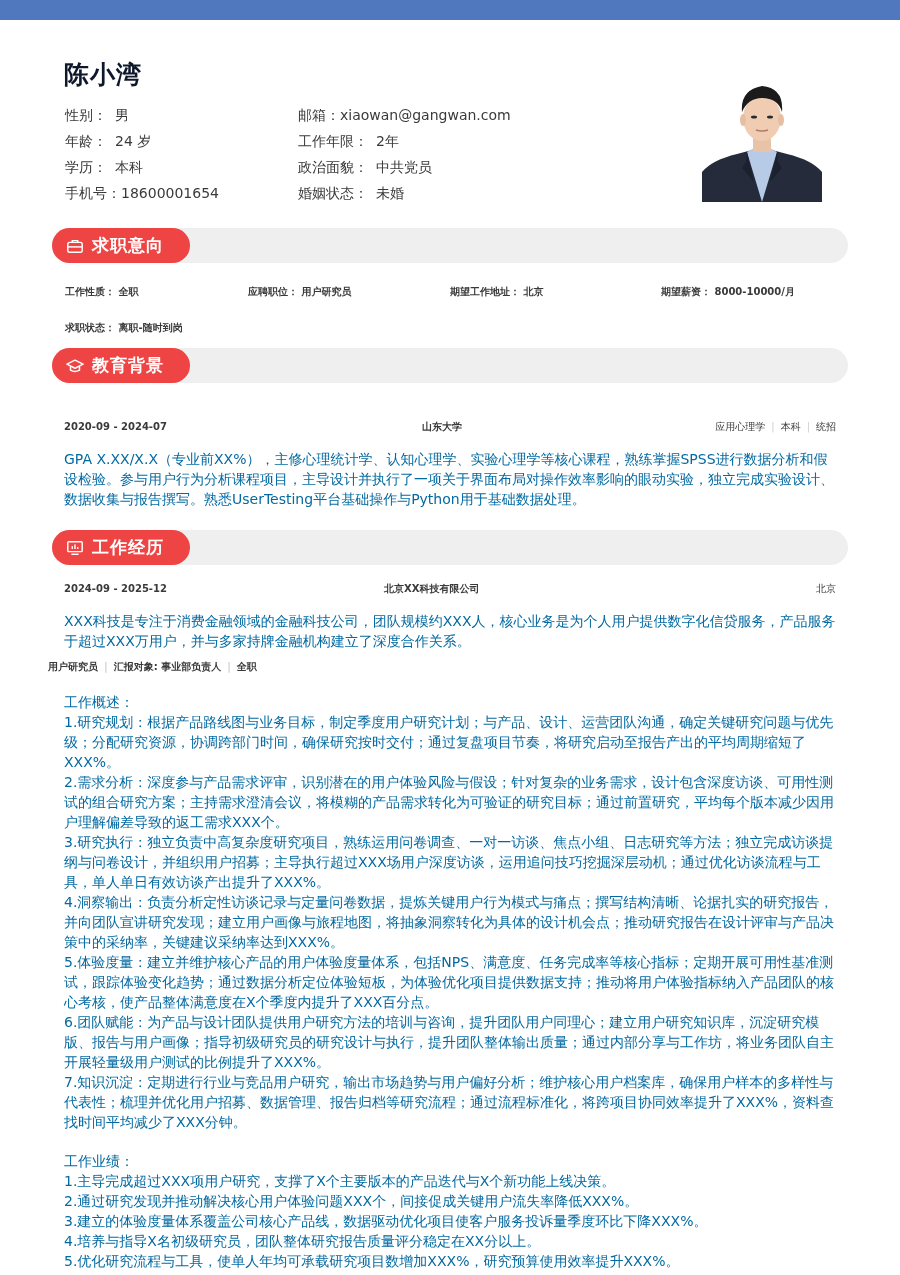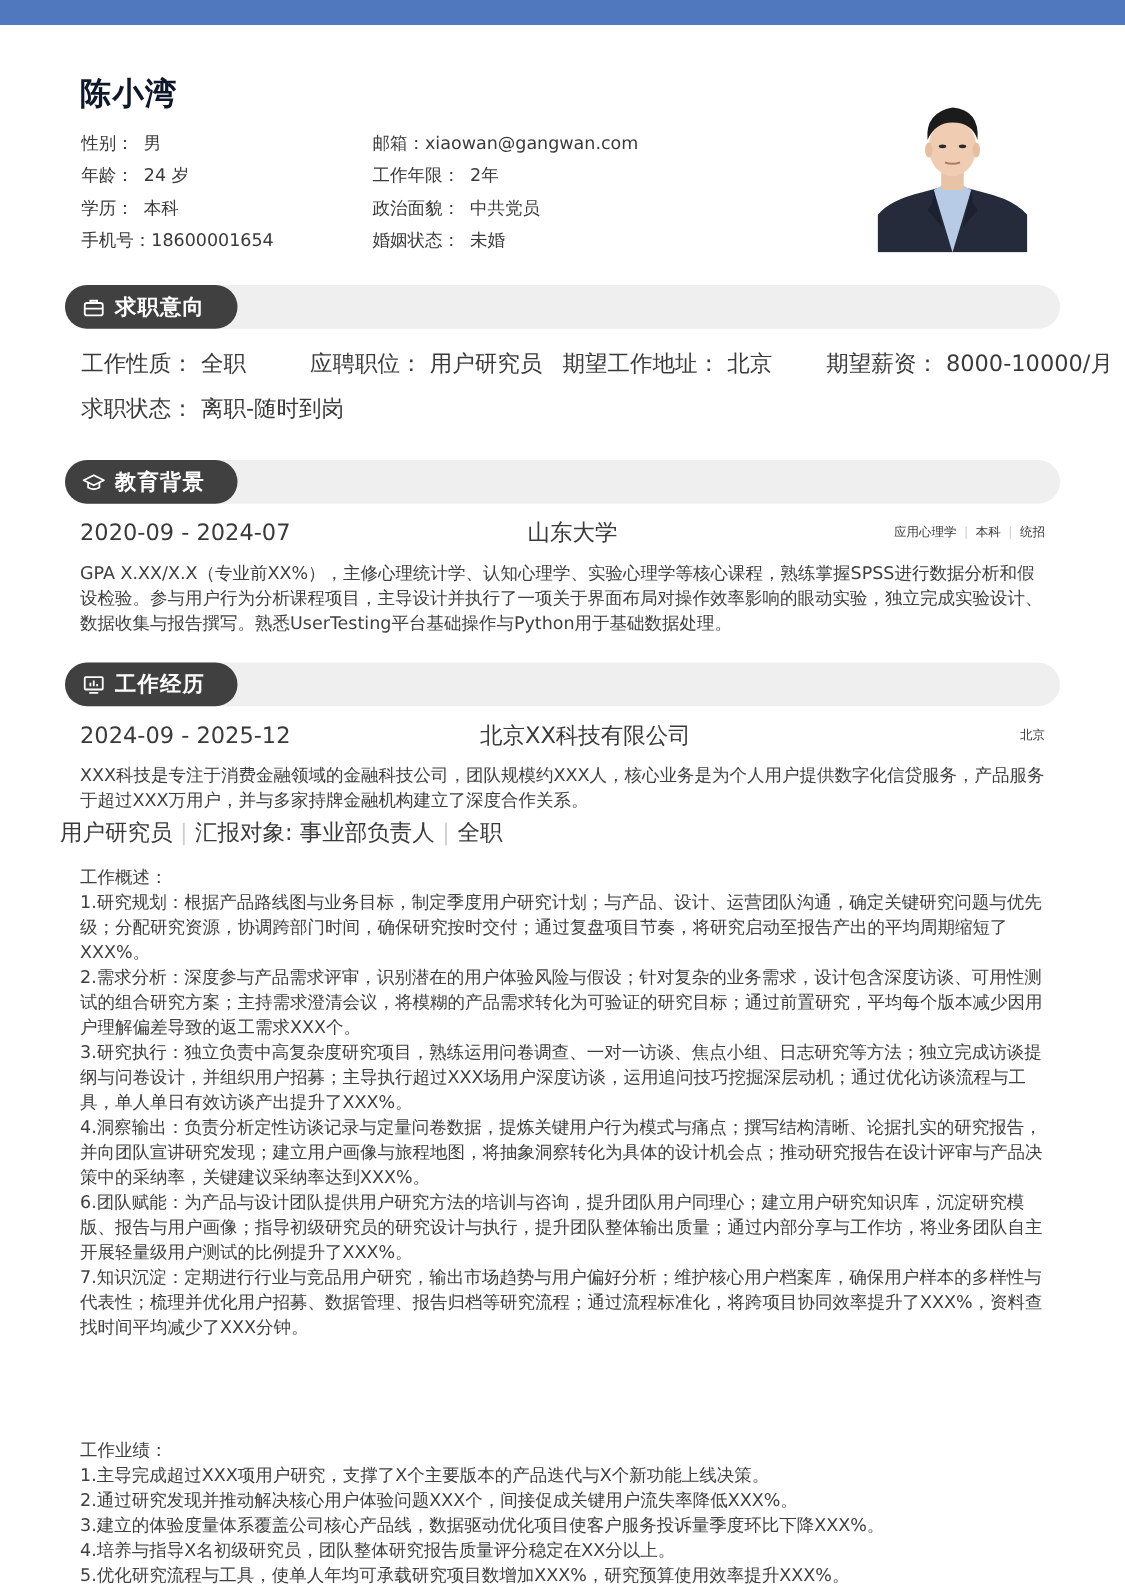--- a/index.html
+++ b/index.html
@@ -9,26 +9,26 @@
     .top-bar { position: absolute; left: 0; top: 0; width: 900px; height: 20px; background: #4f78bf; }
 
     .name { position: absolute; left: 64px; top: 58px; font-size: 25px; font-weight: bold; color: #0f172a; letter-spacing: 1px; }
     .info-row { position: absolute; font-size: 14px; color: #3a3a3a; white-space: nowrap; line-height: 20px; }
     .info-row .lbl { margin-right: 8px; }
 
     .photo { position: absolute; left: 702px; top: 72px; width: 120px; height: 130px; background: #fff; overflow: hidden; }
 
     .section-head { position: absolute; left: 52px; width: 796px; height: 35px; }
     .section-head .track { position: absolute; left: 0; top: 0; width: 796px; height: 35px; background: #efefef; border-radius: 18px; }
-    .section-head .pill { position: absolute; left: 0; top: 0; width: 138px; height: 35px; background: #404040; border-radius: 18px; display: flex; align-items: center; padding-left: 14px; color: #fff; }
+    .section-head .pill { position: absolute; left: 0; top: 0; width: 138px; height: 35px; background: #ef4444; border-radius: 18px; display: flex; align-items: center; padding-left: 14px; color: #fff; }
     .section-head .pill svg { width: 18px; height: 18px; margin-right: 8px; }
     .section-head .pill span.t { font-size: 17px; font-weight: bold; letter-spacing: 1px; }
 
-    .line { position: absolute; font-size: 18px; line-height: 20px; white-space: nowrap; color: #3a3a3a; }
-    .para { position: absolute; left: 64px; width: 772px; font-size: 14px; line-height: 20px; color: #404040; }
+    .line { position: absolute; font-size: 10px; line-height: 20px; white-space: nowrap; color: #3a3a3a; font-weight: bold; }
+    .para { position: absolute; left: 64px; width: 772px; font-size: 14px; line-height: 20px; color: #0369a1; }
     .sep { color: #cfcfcf; margin: 0 6px; }
 
     .meta-right { position: absolute; right: 64px; font-size: 10px; line-height: 20px; white-space: nowrap; }
   </style>
 </head>
 <body>
 
 <div class="top-bar"></div>
 
 <div class="name">陈小湾</div>
@@ -85,21 +85,21 @@
     <span class="t">求职意向</span>
   </div>
 </div>
 
 <div class="line" style="left:65px; top:282px;"><span>工作性质：</span> <span>全职</span></div>
 <div class="line" style="left:248px; top:282px;"><span>应聘职位：</span> <span>用户研究员</span></div>
 <div class="line" style="left:450px; top:282px;text-align:center;"><span>期望工作地址：</span> <span>北京</span></div>
 <div class="line" style="left:661px; top:282px;"><span>期望薪资：</span> <span>8000-10000/月</span></div>
 <div class="line" style="left:65px; top:318px;"><span>求职状态：</span> <span>离职-随时到岗</span></div>
 
-<div class="section-head" style="top:368px;text-decoration:underline;">
+<div class="section-head" style="top:348px;text-decoration:underline;">
   <div class="track"></div>
   <div class="pill">
     <svg viewBox="0 0 20 20">
       <path d="M1 8 L10 3.5 L19 8 L10 12.5 Z" fill="none" stroke="#fff" stroke-width="1.6" stroke-linejoin="round"></path>
       <path d="M5 10 V14.5 Q10 17.5 15 14.5 V10" fill="none" stroke="#fff" stroke-width="1.6"></path>
     </svg>
     <span class="t">教育背景</span>
   </div>
 </div>
 
@@ -133,20 +133,21 @@
 <div class="line" style="left:48px; top:657px;">
   <span>用户研究员</span><span class="sep">|</span><span>汇报对象: 事业部负责人</span><span class="sep">|</span><span>全职</span>
 </div>
 
 <div class="para" style="top:692px;">
   <div>工作概述：</div>
   <div>1.研究规划：根据产品路线图与业务目标，制定季度用户研究计划；与产品、设计、运营团队沟通，确定关键研究问题与优先级；分配研究资源，协调跨部门时间，确保研究按时交付；通过复盘项目节奏，将研究启动至报告产出的平均周期缩短了XXX%。</div>
   <div>2.需求分析：深度参与产品需求评审，识别潜在的用户体验风险与假设；针对复杂的业务需求，设计包含深度访谈、可用性测试的组合研究方案；主持需求澄清会议，将模糊的产品需求转化为可验证的研究目标；通过前置研究，平均每个版本减少因用户理解偏差导致的返工需求XXX个。</div>
   <div>3.研究执行：独立负责中高复杂度研究项目，熟练运用问卷调查、一对一访谈、焦点小组、日志研究等方法；独立完成访谈提纲与问卷设计，并组织用户招募；主导执行超过XXX场用户深度访谈，运用追问技巧挖掘深层动机；通过优化访谈流程与工具，单人单日有效访谈产出提升了XXX%。</div>
   <div>4.洞察输出：负责分析定性访谈记录与定量问卷数据，提炼关键用户行为模式与痛点；撰写结构清晰、论据扎实的研究报告，并向团队宣讲研究发现；建立用户画像与旅程地图，将抽象洞察转化为具体的设计机会点；推动研究报告在设计评审与产品决策中的采纳率，关键建议采纳率达到XXX%。</div>
+  <div>5.体验度量：建立并维护核心产品的用户体验度量体系，包括NPS、满意度、任务完成率等核心指标；定期开展可用性基准测试，跟踪体验变化趋势；通过数据分析定位体验短板，为体验优化项目提供数据支持；推动将用户体验指标纳入产品团队的核心考核，使产品整体满意度在X个季度内提升了XXX百分点。</div>
   <div>6.团队赋能：为产品与设计团队提供用户研究方法的培训与咨询，提升团队用户同理心；建立用户研究知识库，沉淀研究模版、报告与用户画像；指导初级研究员的研究设计与执行，提升团队整体输出质量；通过内部分享与工作坊，将业务团队自主开展轻量级用户测试的比例提升了XXX%。</div>
   <div>7.知识沉淀：定期进行行业与竞品用户研究，输出市场趋势与用户偏好分析；维护核心用户档案库，确保用户样本的多样性与代表性；梳理并优化用户招募、数据管理、报告归档等研究流程；通过流程标准化，将跨项目协同效率提升了XXX%，资料查找时间平均减少了XXX分钟。</div>
 </div>
 
 <div class="para" style="top:1151px;">
   <div>工作业绩：</div>
   <div>1.主导完成超过XXX项用户研究，支撑了X个主要版本的产品迭代与X个新功能上线决策。</div>
   <div>2.通过研究发现并推动解决核心用户体验问题XXX个，间接促成关键用户流失率降低XXX%。</div>
   <div>3.建立的体验度量体系覆盖公司核心产品线，数据驱动优化项目使客户服务投诉量季度环比下降XXX%。</div>
   <div>4.培养与指导X名初级研究员，团队整体研究报告质量评分稳定在XX分以上。</div>

